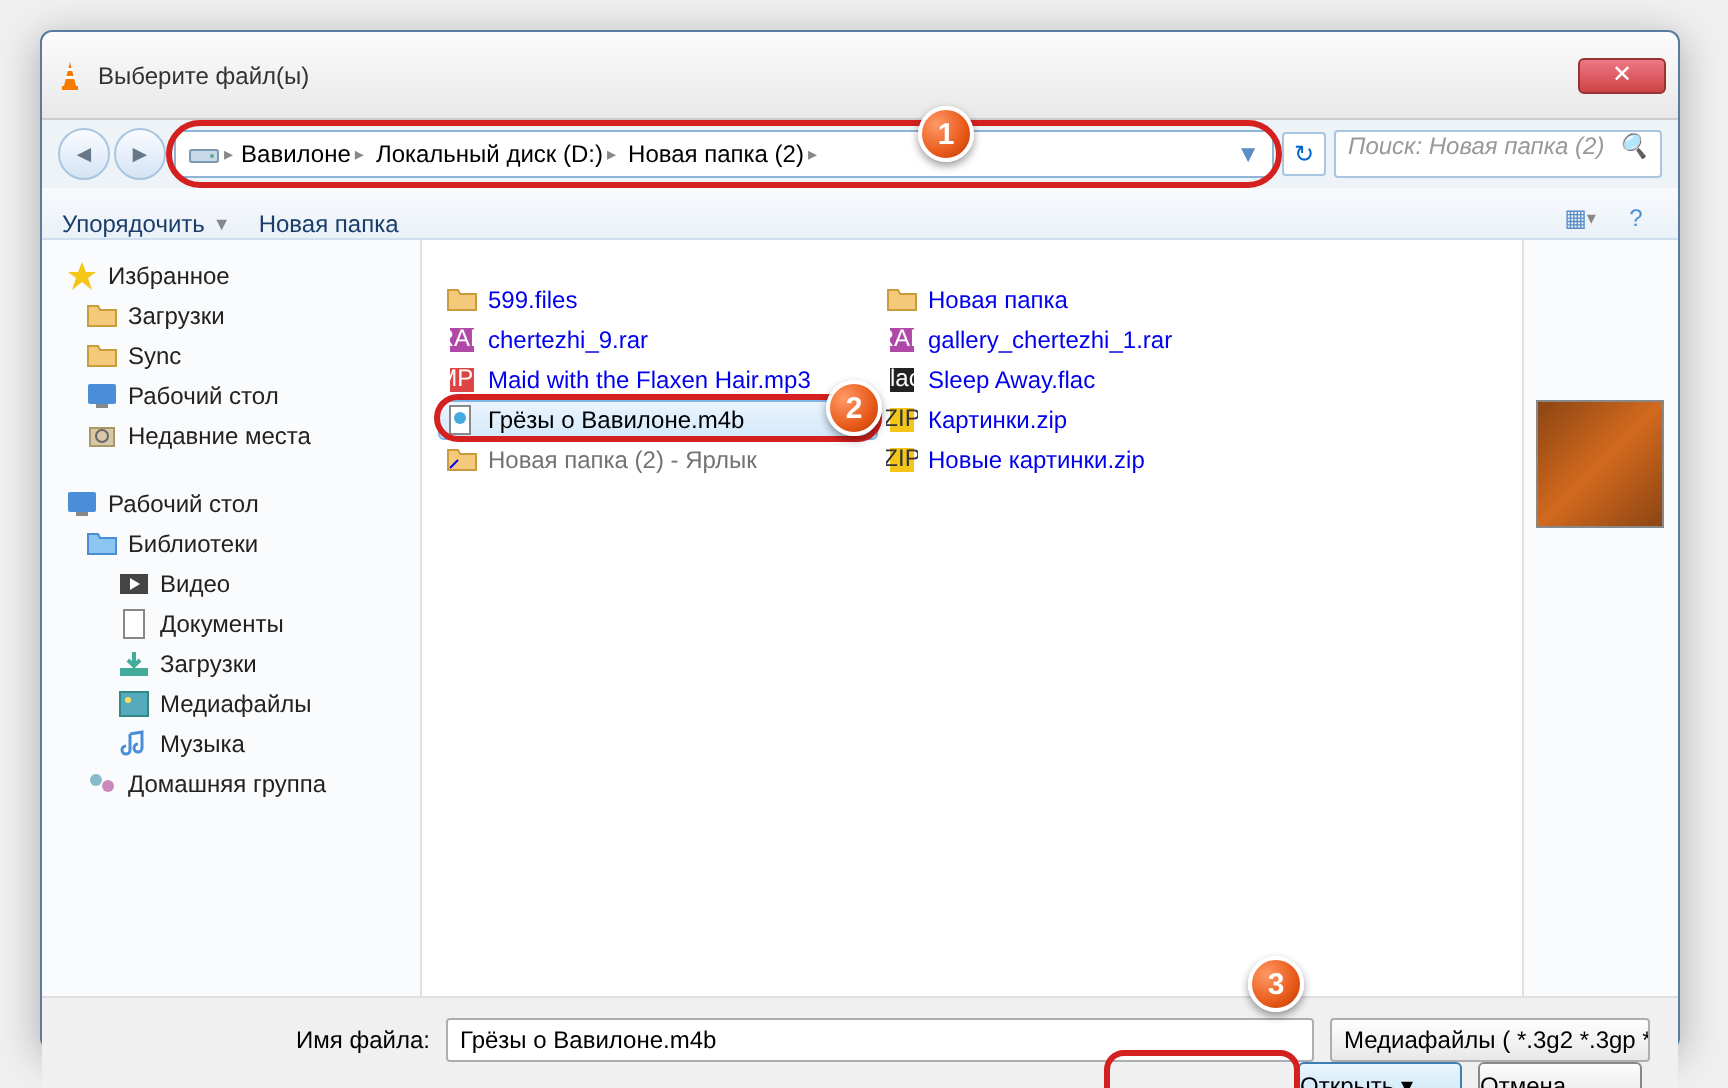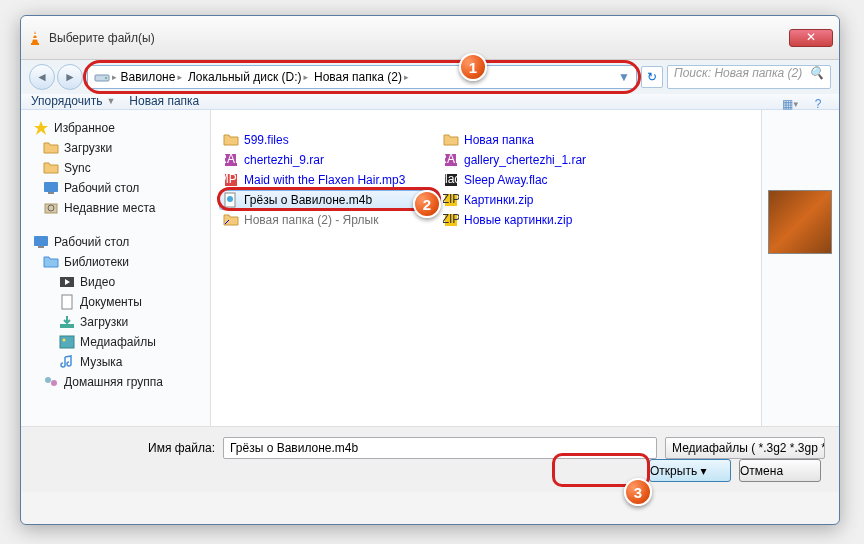--- a/index.html
+++ b/index.html
@@ -13,25 +13,25 @@
 .navbtns{display:flex;gap:2px}
 .navbtn{width:26px;height:26px;border-radius:50%;background:linear-gradient(#fafcff,#d4e4f4);border:1px solid #a9c5e0;display:flex;align-items:center;justify-content:center;color:#678}
 .addrwrap{flex:1;position:relative}
 .addrbar{height:24px;background:#fff;border:1px solid #8eb4d8;border-radius:3px;display:flex;align-items:center;padding:0 6px;gap:2px}
 .crumb{display:flex;align-items:center;gap:2px;cursor:pointer;padding:0 2px}
 .tri{color:#888;font-size:9px}
 .addrhl{position:absolute;left:-4px;top:-5px;right:-4px;bottom:-5px;border:3px solid #d4201f;border-radius:18px;pointer-events:none}
 .refresh{width:22px;height:22px;border:1px solid #a9c5e0;background:#fff;border-radius:2px;display:flex;align-items:center;justify-content:center;color:#0066cc}
 .searchbox{width:164px;height:24px;background:#fff;border:1px solid #a9c5e0;border-radius:2px;display:flex;padding:0 6px;color:#999;font-style:italic}
 .searchbox span:last-child{margin-left:auto;color:#5a8ec5}
-.toolbar{height:16px;background:linear-gradient(#f8fafd,#eaf1f8);border-bottom:1px solid #d0def0;display:flex;align-items:flex-start;padding:0 10px;gap:14px}
+.toolbar{height:26px;background:linear-gradient(#f8fafd,#eaf1f8);border-bottom:1px solid #d0def0;display:flex;align-items:flex-end;padding:0 10px;gap:14px}
 .tbtn{color:#1a3e6a;cursor:pointer;display:flex;align-items:center;gap:4px}
 .tright{margin-left:auto;display:flex;gap:6px;align-items:center}
 .viewic{width:22px;height:20px;border:1px solid transparent;border-radius:2px;display:flex;align-items:center;justify-content:center;color:#5a8ec5}
-.body{display:flex;height:316px}
+.body{display:flex;height:378px}
 .sidebar{width:190px;background:#fafbfc;border-right:1px solid #e0e0e0;padding:8px 4px;overflow-y:auto}
 .sgrp{margin-bottom:14px}
 .sitem{display:flex;align-items:center;gap:5px;padding:2px 2px 2px 18px;cursor:pointer;color:#222}
 .sitem.hdr{padding-left:8px;font-weight:400}
 .sic{width:16px;height:16px;flex-shrink:0;display:inline-flex;align-items:center;justify-content:center}
 .filearea{flex:1;background:#fff;padding:20px 0 0 8px;display:flex}
 .fcol{width:220px}
 .frow{display:flex;align-items:center;gap:5px;padding:2px 4px;cursor:pointer;position:relative}
 .frow.sel{background:linear-gradient(#ebf4fd,#d4e9fc);border:1px solid #7fb4e8;border-radius:3px;padding:1px 3px}
 .fic{width:16px;height:16px;flex-shrink:0}

